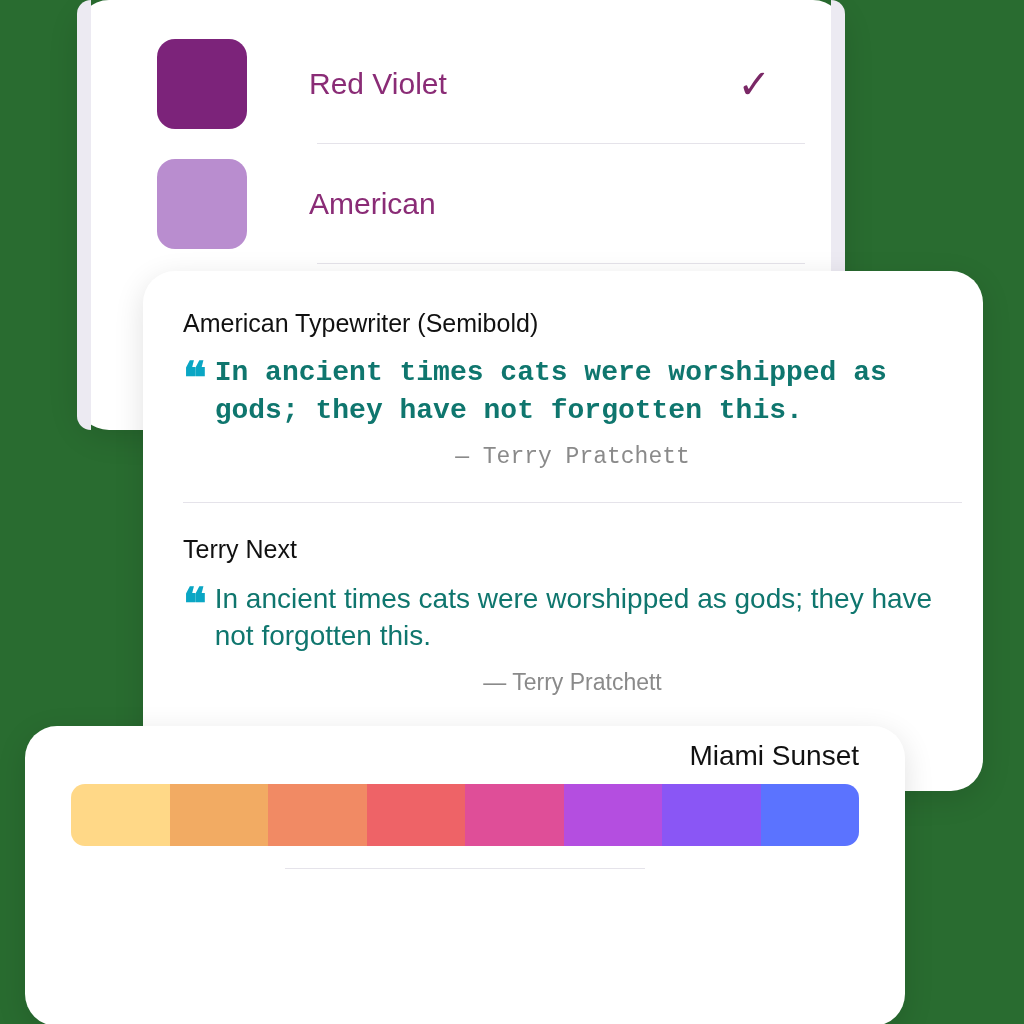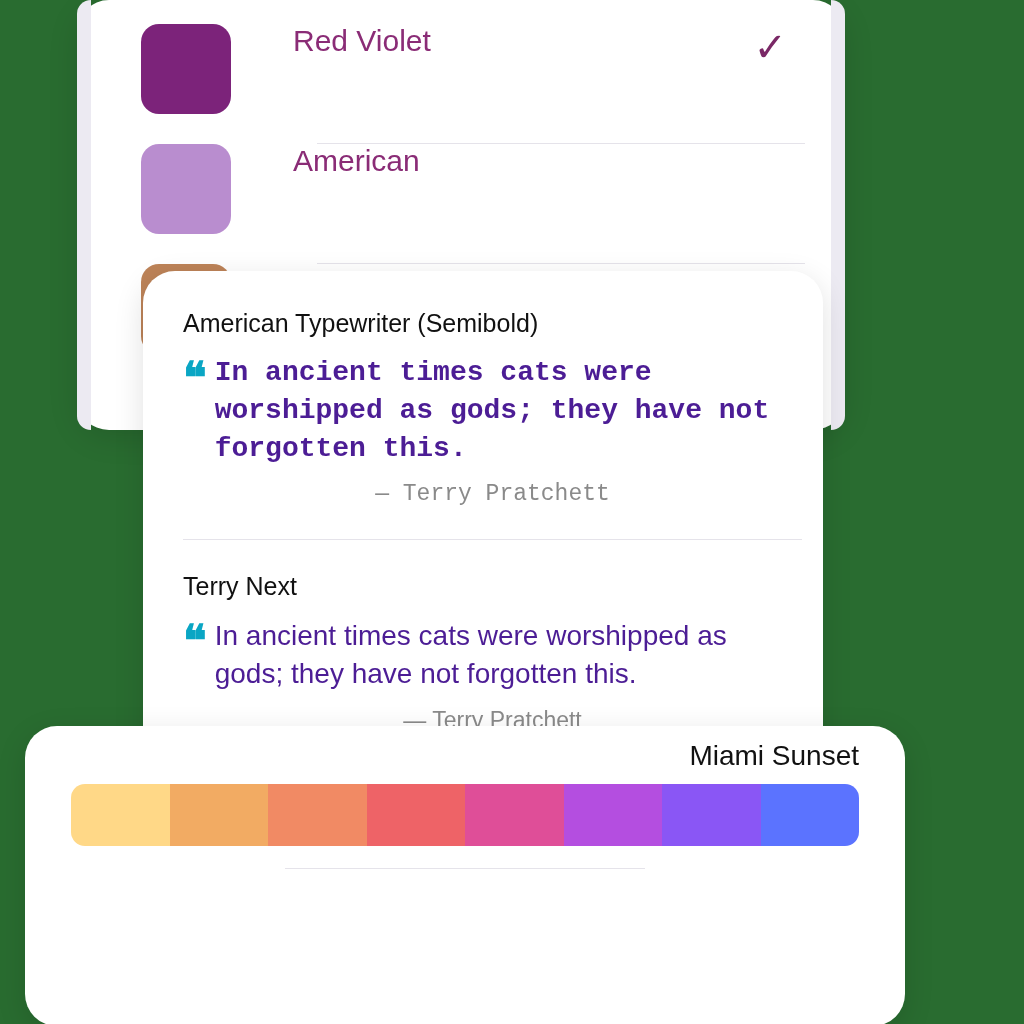--- a/index.html
+++ b/index.html
@@ -32,21 +32,22 @@
     position: absolute;
     top: 0; bottom: 0;
     width: 14px;
     background: #eceaf2;
   }
   .color-card::before { left: 0; border-radius: 32px 0 0 32px; }
   .color-card::after  { right: 0; border-radius: 0 32px 32px 0; }
 
   .color-row {
     display: flex;
-    padding: 0 40px;
+    align-items: center;
+    padding: 0 56px;
     min-height: 120px;
     position: relative;
   }
   .color-row + .color-row { }
   .divider {
     position: absolute;
     left: 240px; right: 40px; bottom: 0;
     height: 1px;
     background: #e5e3ea;
   }
@@ -66,21 +67,21 @@
   .check {
     color: #7a2866;
     font-size: 40px;
     margin-right: 18px;
   }
 
   
   .font-card {
     left: 143px;
     top: 271px;
-    width: 680px;
+    width: 840px;
     height: 520px;
     padding: 30px 21px 10px 40px;
   }
   .font-block { padding: 8px 0 24px 0; }
   .font-name {
     font-size: 25px;
     color: #111;
     margin-bottom: 16px;
     font-weight: 400;
   }
@@ -90,21 +91,21 @@
     font-size: 44px;
     font-weight: 800;
     font-family: Georgia, "Times New Roman", serif;
     line-height: 0.6;
     margin-right: 14px;
     margin-top: 12px;
     letter-spacing: -6px;
   }
   .quote-text {
     font-size: 28px;
-    color: #4c1d95;
+    color: #0f766e;
     line-height: 1.35;
   }
   .quote-text.typewriter {
     font-family: "American Typewriter", "Courier New", Courier, monospace;
     font-weight: 700;
   }
   .quote-text.avenir {
     font-family: "Avenir Next", "Avenir", "Segoe UI", Helvetica, Arial, sans-serif;
     font-weight: 400;
   }

